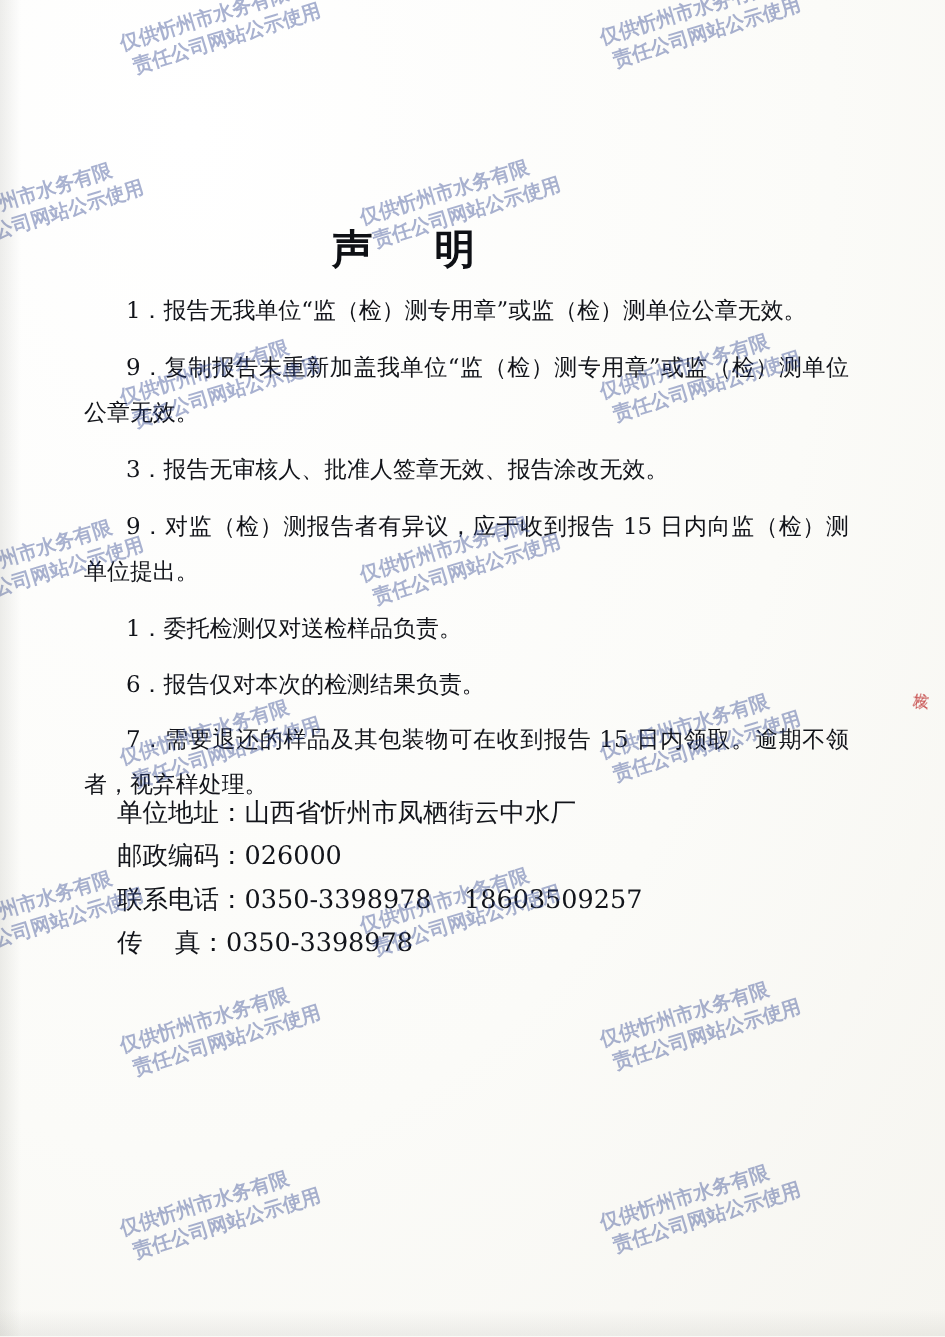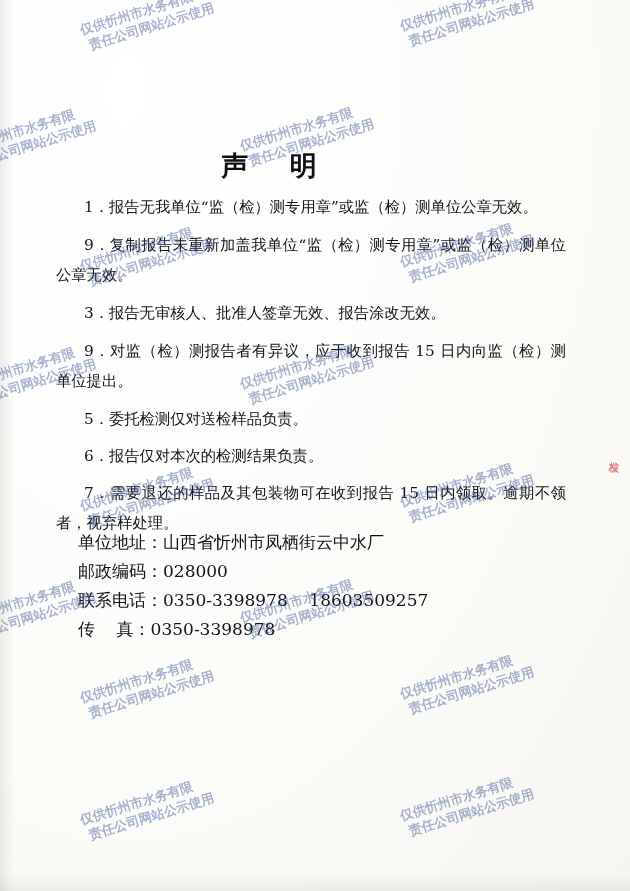--- a/index.html
+++ b/index.html
@@ -137,28 +137,28 @@
 
   <div id="content">
 
     <div class="doc-title">声  明</div>
 
     <div class="body-block">
       <p class="clause">1．报告无我单位“监（检）测专用章”或监（检）测单位公章无效。</p>
       <p class="clause">9．复制报告未重新加盖我单位“监（检）测专用章”或监（检）测单位公章无效。</p>
       <p class="clause">3．报告无审核人、批准人签章无效、报告涂改无效。</p>
       <p class="clause">9．对监（检）测报告者有异议，应于收到报告 15 日内向监（检）测单位提出。</p>
-      <p class="clause tight">5．委托检测仅对送检样品负责。</p>
+      <p class="clause tight">1．委托检测仅对送检样品负责。</p>
       <p class="clause tight">6．报告仅对本次的检测结果负责。</p>
       <p class="clause">7．需要退还的样品及其包装物可在收到报告 15 日内领取。逾期不领者，视弃样处理。</p>
     </div>
 
     <div class="contact-block">
       <div class="contact-line">单位地址：山西省忻州市凤栖街云中水厂</div>
-      <div class="contact-line">邮政编码：028000</div>
+      <div class="contact-line">邮政编码：026000</div>
       <div class="contact-line">联系电话：0350-3398978    18603509257</div>
       <div class="contact-line">传    真：0350-3398978</div>
     </div>
   </div>
 
   <div id="watermarks">
       <div class="wm" style="left: 78px; top: 22px; color: rgba(40, 62, 140, 0.4);"><span>仅供忻州市水务有限</span><span class="l2">责任公司网站公示使用</span></div>
       <div class="wm" style="left: 398px; top: 18px; color: rgba(40, 62, 140, 0.4);"><span>仅供忻州市水务有限</span><span class="l2">责任公司网站公示使用</span></div>
       <div class="wm" style="left: 78px; top: 258px; color: rgba(40, 62, 140, 0.4);"><span>仅供忻州市水务有限</span><span class="l2">责任公司网站公示使用</span></div>
       <div class="wm" style="left: 398px; top: 254px; color: rgba(40, 62, 140, 0.4);"><span>仅供忻州市水务有限</span><span class="l2">责任公司网站公示使用</span></div>

